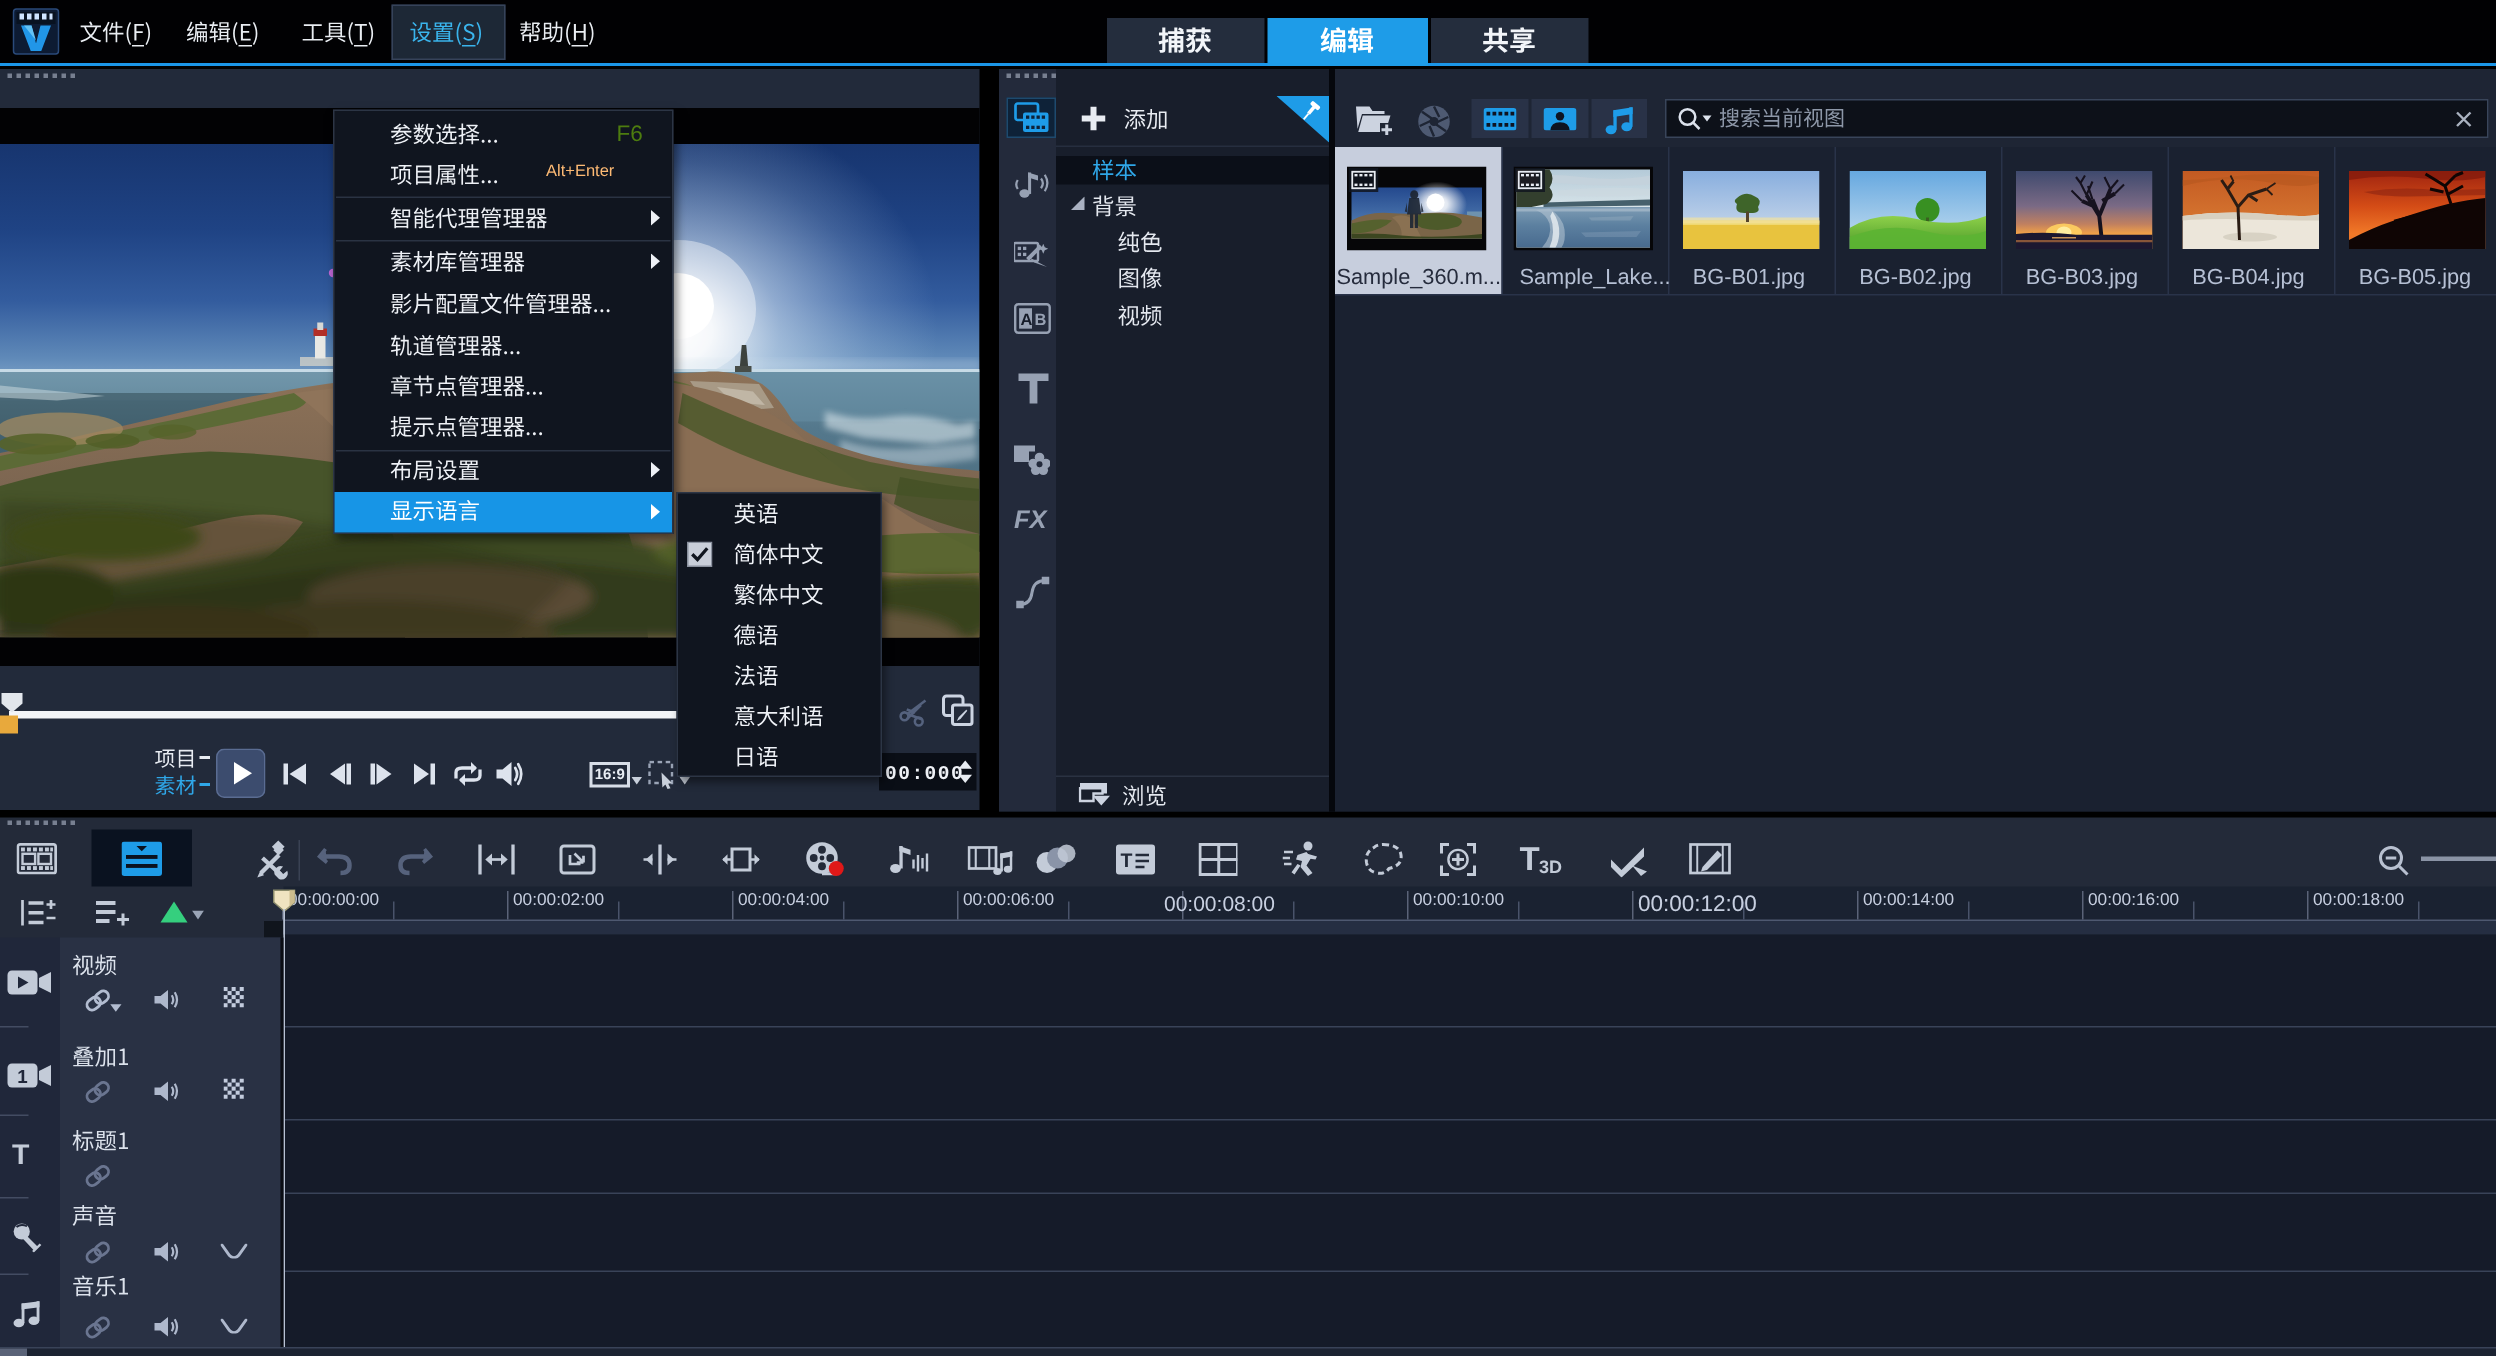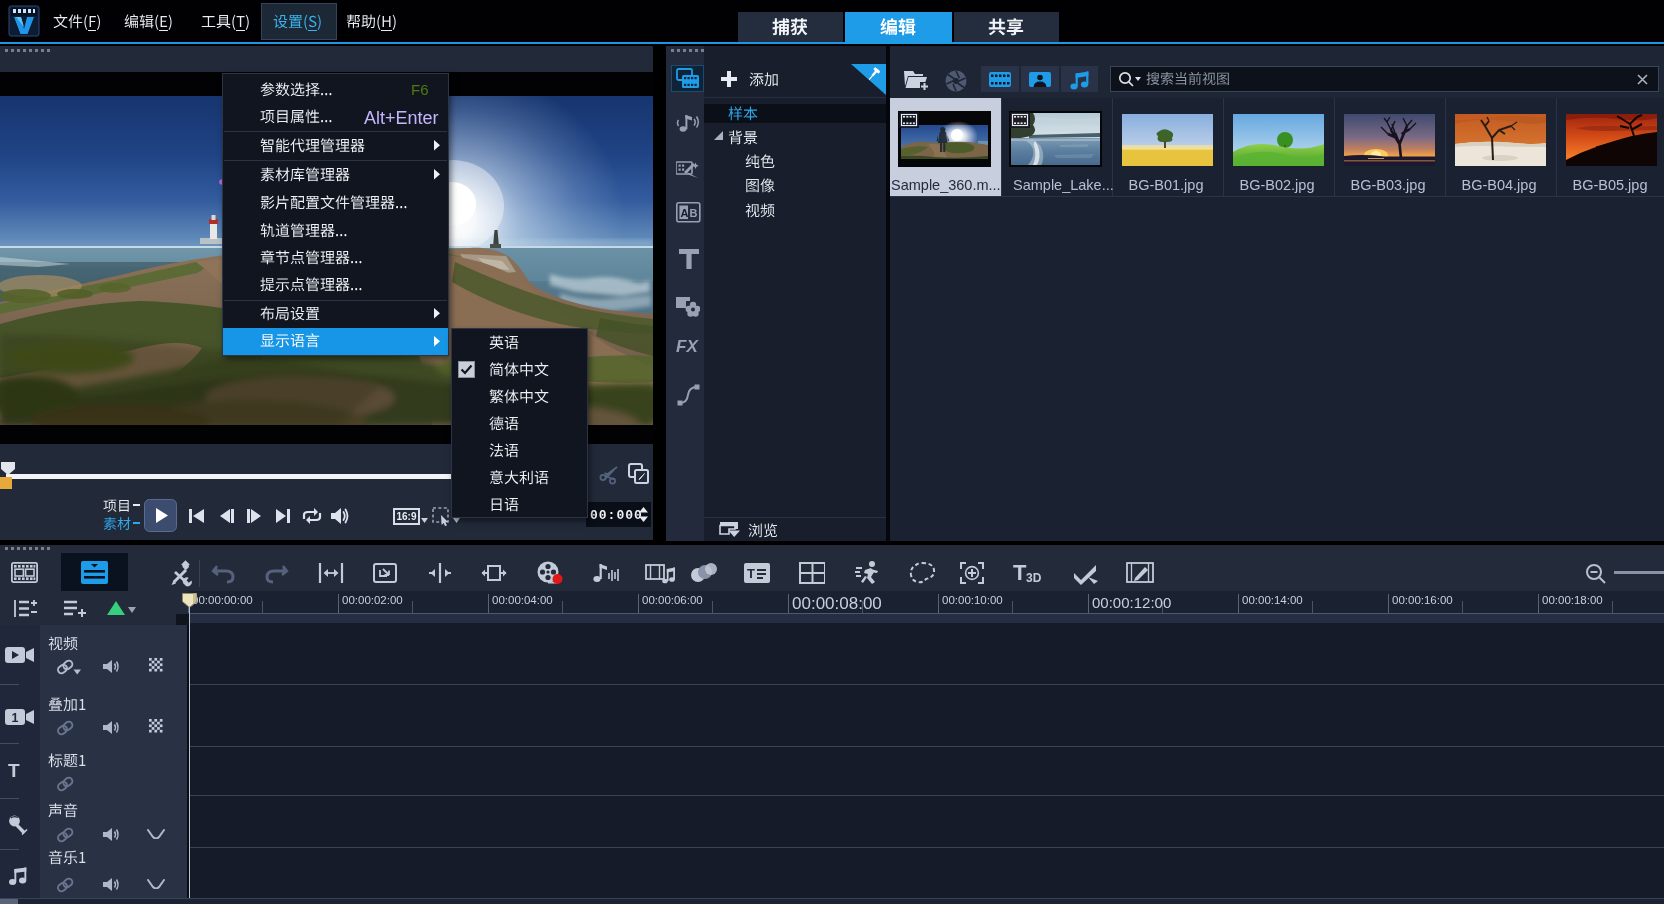--- a/index.html
+++ b/index.html
@@ -269,21 +269,21 @@
     <g transform="translate(0,18.0)">
       <path d="M8.219999999999999 -6.015C7.199999999999999 -5.295 5.295 -4.62 3.81 -4.26C4.08 -4.035 4.365 -3.705 4.53 -3.465C6.06 -3.9 7.949999999999999 -4.6499999999999995 9.15 -5.52ZM9.525 -4.26C8.205 -3.2849999999999997 5.715 -2.4899999999999998 3.585 -2.1C3.81 -1.8599999999999999 4.08 -1.5 4.2299999999999995 -1.23C6.495 -1.7249999999999999 8.969999999999999 -2.61 10.469999999999999 -3.795ZM11.415 -2.655C9.735 -1.035 6.33 -0.12 2.6399999999999997 0.255C2.8649999999999998 0.51 3.0749999999999997 0.9299999999999999 3.195 1.23C7.05 0.75 10.545 -0.27 12.434999999999999 -2.16ZM2.685 -8.865C3.03 -8.985 3.4949999999999997 -9.03 6.06 -9.165C5.85 -8.67 5.609999999999999 -8.205 5.34 -7.755H0.7949999999999999V-6.75H4.6049999999999995C3.5549999999999997 -5.475 2.175 -4.484999999999999 0.585 -3.795C0.84 -3.585 1.275 -3.135 1.44 -2.9099999999999997C3.2399999999999998 -3.81 4.83 -5.069999999999999 6.015 -6.75H9.09C10.215 -5.175 12.014999999999999 -3.75 13.725 -2.985C13.889999999999999 -3.27 14.25 -3.69 14.49 -3.915C13.004999999999999 -4.47 11.415 -5.55 10.365 -6.75H14.25V-7.755H6.645C6.8999999999999995 -8.219999999999999 7.14 -8.715 7.335 -9.225L11.535 -9.42C11.924999999999999 -9.075 12.254999999999999 -8.745 12.495 -8.459999999999999L13.424999999999999 -9.135C12.6 -10.049999999999999 10.92 -11.309999999999999 9.555 -12.15L8.685 -11.565C9.254999999999999 -11.19 9.885 -10.754999999999999 10.485 -10.29L4.68 -10.08C5.625 -10.65 6.585 -11.355 7.484999999999999 -12.12L6.465 -12.674999999999999C5.385 -11.625 3.9 -10.65 3.42 -10.395C3.0 -10.139999999999999 2.655 -9.975 2.355 -9.945C2.475 -9.645 2.625 -9.105 2.685 -8.865Z M21.645 -12.315C21.375 -11.73 20.895 -10.844999999999999 20.52 -10.32L21.255 -9.959999999999999C21.645 -10.455 22.155 -11.205 22.59 -11.895ZM16.32 -11.895C16.71 -11.264999999999999 17.115 -10.44 17.25 -9.915L18.105 -10.29C17.97 -10.83 17.565 -11.639999999999999 17.145 -12.225ZM21.15 -3.9C20.805 -3.12 20.325 -2.46 19.755 -1.89C19.185 -2.175 18.6 -2.46 18.045 -2.6999999999999997C18.255 -3.06 18.495 -3.465 18.705 -3.9ZM16.65 -2.295C17.384999999999998 -2.01 18.21 -1.635 18.96 -1.2449999999999999C18.0 -0.5549999999999999 16.845 -0.075 15.615 0.21C15.81 0.42 16.05 0.8099999999999999 16.155 1.08C17.535 0.705 18.81 0.12 19.89 -0.75C20.384999999999998 -0.44999999999999996 20.835 -0.16499999999999998 21.18 0.09L21.9 -0.645C21.555 -0.885 21.12 -1.155 20.625 -1.425C21.42 -2.28 22.05 -3.33 22.425 -4.635L21.81 -4.89L21.63 -4.845H19.17L19.5 -5.625L18.495 -5.805C18.39 -5.505 18.24 -5.175 18.09 -4.845H16.05V-3.9H17.625C17.31 -3.3 16.965 -2.745 16.65 -2.295ZM18.855 -12.615V-9.81H15.75V-8.879999999999999H18.509999999999998C17.79 -7.904999999999999 16.635 -6.975 15.585 -6.5249999999999995C15.81 -6.3149999999999995 16.065 -5.925 16.2 -5.67C17.115 -6.165 18.105 -7.005 18.855 -7.89V-6.06H19.905V-8.1C20.625 -7.574999999999999 21.54 -6.87 21.915 -6.5249999999999995L22.545 -7.335C22.185 -7.59 20.865000000000002 -8.43 20.13 -8.879999999999999H22.965V-9.81H19.905V-12.615ZM24.435000000000002 -12.48C24.060000000000002 -9.84 23.384999999999998 -7.319999999999999 22.215 -5.745C22.455 -5.595 22.89 -5.234999999999999 23.07 -5.055C23.46 -5.609999999999999 23.79 -6.27 24.09 -7.005C24.42 -5.535 24.855 -4.17 25.41 -2.985C24.57 -1.56 23.4 -0.46499999999999997 21.765 0.32999999999999996C21.975 0.5549999999999999 22.29 1.005 22.395 1.2449999999999999C23.924999999999997 0.42 25.08 -0.615 25.965 -1.9349999999999998C26.715 -0.6599999999999999 27.645 0.36 28.814999999999998 1.065C28.994999999999997 0.78 29.325 0.39 29.58 0.18C28.32 -0.495 27.33 -1.5899999999999999 26.564999999999998 -2.9699999999999998C27.36 -4.515 27.869999999999997 -6.39 28.2 -8.64H29.22V-9.69H24.945C25.155 -10.53 25.335 -11.415 25.47 -12.315ZM27.134999999999998 -8.64C26.895 -6.915 26.535 -5.415 25.994999999999997 -4.14C25.424999999999997 -5.49 25.005 -7.02 24.72 -8.64Z M30.915 -11.475C31.785 -10.74 32.805 -9.69 33.24 -8.955L34.17 -9.66C33.69 -10.379999999999999 32.655 -11.4 31.77 -12.09ZM36.69 -12.15C36.33 -10.815 35.7 -9.495 34.89 -8.61C35.16 -8.475 35.64 -8.174999999999999 35.85 -8.01C36.195 -8.43 36.525 -8.955 36.825 -9.54H39.045V-7.35H34.8V-6.345H37.515C37.26 -4.38 36.644999999999996 -2.955 34.394999999999996 -2.16C34.635 -1.95 34.965 -1.53 35.085 -1.2449999999999999C37.605 -2.235 38.355000000000004 -3.96 38.64 -6.345H40.185V-2.8649999999999998C40.185 -1.7249999999999999 40.44 -1.395 41.565 -1.395C41.79 -1.395 42.81 -1.395 43.035 -1.395C43.98 -1.395 44.28 -1.875 44.385 -3.78C44.07 -3.855 43.605 -4.02 43.394999999999996 -4.2299999999999995C43.35 -2.655 43.29 -2.445 42.915 -2.445C42.705 -2.445 41.879999999999995 -2.445 41.730000000000004 -2.445C41.34 -2.445 41.295 -2.4899999999999998 41.295 -2.8649999999999998V-6.345H44.265V-7.35H40.17V-9.54H43.635V-10.514999999999999H40.17V-12.54H39.045V-10.514999999999999H37.275C37.47 -10.965 37.635 -11.445 37.769999999999996 -11.924999999999999ZM33.765 -6.84H30.84V-5.79H32.685V-1.2449999999999999C32.04 -0.945 31.35 -0.40499999999999997 30.675 0.22499999999999998L31.425 1.2C32.28 0.27 33.09 -0.51 33.645 -0.51C33.975 -0.51 34.44 -0.075 35.025 0.285C36.015 0.87 37.26 1.02 39.0 1.02C40.47 1.02 43.004999999999995 0.945 44.175 0.87C44.19 0.54 44.37 -0.015 44.49 -0.3C43.004999999999995 -0.15 40.725 -0.045 39.015 -0.045C37.425 -0.045 36.165 -0.135 35.235 -0.69C34.515 -1.1099999999999999 34.17 -1.47 33.765 -1.5Z M47.655 -12.584999999999999V-9.584999999999999H45.69V-8.535H47.655V-5.34C46.86 -5.1 46.125 -4.89 45.54 -4.725L45.825 -3.63L47.655 -4.215V-0.18C47.655 0.015 47.58 0.075 47.4 0.09C47.22 0.09 46.635 0.105 45.99 0.075C46.14 0.39 46.275 0.855 46.32 1.14C47.28 1.14 47.865 1.125 48.24 0.9299999999999999C48.615 0.75 48.75 0.435 48.75 -0.18V-4.575L50.49 -5.145L50.34 -6.18L48.75 -5.685V-8.535H50.535V-9.584999999999999H48.75V-12.584999999999999ZM57.06 -10.785C56.519999999999996 -10.004999999999999 55.785 -9.315 54.93 -8.715C54.15 -9.315 53.49 -10.004999999999999 52.98 -10.785ZM50.94 -11.805V-10.785H51.9C52.455 -9.78 53.19 -8.91 54.06 -8.16C52.89 -7.455 51.57 -6.93 50.295 -6.614999999999999C50.505 -6.39 50.775 -5.97 50.894999999999996 -5.7C52.26 -6.1049999999999995 53.655 -6.705 54.9 -7.5C56.07 -6.6899999999999995 57.435 -6.075 58.92 -5.685C59.07 -5.984999999999999 59.385 -6.404999999999999 59.61 -6.63C58.2 -6.93 56.91 -7.4399999999999995 55.8 -8.129999999999999C56.985 -9.03 57.99 -10.155 58.635 -11.475L57.96 -11.85L57.765 -11.805ZM54.3 -6.18V-4.859999999999999H51.255V-3.84H54.3V-2.295H50.49V-1.275H54.3V1.23H55.425V-1.275H59.355V-2.295H55.425V-3.84H58.275V-4.859999999999999H55.425V-6.18Z M62.085 0.195C62.625 0.195 63.075 -0.22499999999999998 63.075 -0.84C63.075 -1.47 62.625 -1.89 62.085 -1.89C61.53 -1.89 61.095 -1.47 61.095 -0.84C61.095 -0.22499999999999998 61.53 0.195 62.085 0.195Z M66.255 0.195C66.795 0.195 67.245 -0.22499999999999998 67.245 -0.84C67.245 -1.47 66.795 -1.89 66.255 -1.89C65.7 -1.89 65.265 -1.47 65.265 -0.84C65.265 -0.22499999999999998 65.7 0.195 66.255 0.195Z M70.425 0.195C70.965 0.195 71.415 -0.22499999999999998 71.415 -0.84C71.415 -1.47 70.965 -1.89 70.425 -1.89C69.87 -1.89 69.435 -1.47 69.435 -0.84C69.435 -0.22499999999999998 69.87 0.195 70.425 0.195Z" fill="#eef1f6"></path>
     </g>
   </svg>
 <div class="abs" style="left:411px;top:81px;color:#4d7c0f;font-size:15px">F6</div>
 <svg class="abs" style="left:260.0px;top:104.0px;overflow:visible" width="73" height="24">
     <g transform="translate(0,18.0)">
       <path d="M9.27 -7.5V-4.335C9.27 -2.76 8.865 -0.84 4.785 0.285C5.0249999999999995 0.51 5.3549999999999995 0.9149999999999999 5.49 1.155C9.735 -0.18 10.395 -2.37 10.395 -4.335V-7.5ZM10.334999999999999 -1.365C11.49 -0.615 12.959999999999999 0.46499999999999997 13.665 1.185L14.415 0.39C13.695 -0.315 12.195 -1.3499999999999999 11.04 -2.07ZM0.435 -2.76 0.72 -1.5899999999999999C2.1 -2.0549999999999997 3.9299999999999997 -2.685 5.685 -3.2849999999999997L5.535 -4.26L3.705 -3.705V-9.75H5.444999999999999V-10.83H0.69V-9.75H2.58V-3.375ZM6.255 -9.36V-2.295H7.35V-8.34H12.24V-2.3249999999999997H13.365V-9.36H9.825C10.049999999999999 -9.825 10.29 -10.379999999999999 10.53 -10.92H14.354999999999999V-11.94H5.715V-10.92H9.195C9.045 -10.41 8.865 -9.84 8.67 -9.36Z M18.495 -7.05H26.384999999999998V-4.575H18.495ZM18.495 -8.129999999999999V-10.559999999999999H26.384999999999998V-8.129999999999999ZM18.495 -3.4949999999999997H26.384999999999998V-1.005H18.495ZM17.37 -11.67V1.1099999999999999H18.495V0.09H26.384999999999998V1.1099999999999999H27.555V-11.67Z M33.21 -11.04H42.165V-9.705H33.21ZM32.1 -11.94V-7.56C32.1 -5.16 31.965 -1.815 30.48 0.54C30.765 0.645 31.26 0.9299999999999999 31.47 1.1099999999999999C33.0 -1.3499999999999999 33.21 -5.01 33.21 -7.56V-8.805H43.29V-11.94ZM35.4 -5.715H38.055V-4.6499999999999995H35.4ZM39.075 -5.715H41.805V-4.6499999999999995H39.075ZM40.019999999999996 -1.7999999999999998 40.47 -1.14 39.075 -1.095V-2.25H42.480000000000004V0.18C42.480000000000004 0.32999999999999996 42.435 0.39 42.254999999999995 0.39C42.075 0.40499999999999997 41.519999999999996 0.40499999999999997 40.86 0.375C40.965 0.615 41.1 0.9299999999999999 41.144999999999996 1.185C42.09 1.185 42.705 1.185 43.065 1.05C43.44 0.8999999999999999 43.53 0.6749999999999999 43.53 0.18V-3.06H39.075V-3.915H42.87V-6.435H39.075V-7.319999999999999C40.41 -7.425 41.67 -7.574999999999999 42.644999999999996 -7.755L41.97 -8.445C40.17 -8.1 36.795 -7.904999999999999 34.065 -7.859999999999999C34.17 -7.665 34.275 -7.335 34.305 -7.125C35.49 -7.125 36.795 -7.17 38.055 -7.245V-6.435H34.38V-3.915H38.055V-3.06H33.78V1.2149999999999999H34.815V-2.25H38.055V-1.065L35.415 -0.975L35.475 -0.12C36.945 -0.18 38.94 -0.285 40.935 -0.39L41.325 0.32999999999999996L42.03 0.06C41.76 -0.48 41.19 -1.365 40.695 -2.01Z M47.58 -12.6V1.185H48.705V-12.6ZM46.2 -9.75C46.095 -8.535 45.825 -6.885 45.42 -5.88L46.305 -5.58C46.695 -6.675 46.965 -8.4 47.055 -9.629999999999999ZM48.81 -9.84C49.245 -9.014999999999999 49.695 -7.92 49.845 -7.245L50.685 -7.68C50.519999999999996 -8.31 50.055 -9.375 49.605 -10.185ZM50.01 -0.40499999999999997V0.6599999999999999H59.235V-0.40499999999999997H55.455V-4.17H58.545V-5.22H55.455V-8.34H58.875V-9.42H55.455V-12.54H54.315V-9.42H52.455C52.65 -10.155 52.83 -10.95 52.98 -11.73L51.885 -11.91C51.54 -9.87 50.94 -7.83 50.07 -6.5249999999999995C50.34 -6.404999999999999 50.85 -6.1499999999999995 51.075 -6.0C51.465 -6.645 51.81 -7.4399999999999995 52.11 -8.34H54.315V-5.22H51.135V-4.17H54.315V-0.40499999999999997Z M62.085 0.195C62.625 0.195 63.075 -0.22499999999999998 63.075 -0.84C63.075 -1.47 62.625 -1.89 62.085 -1.89C61.53 -1.89 61.095 -1.47 61.095 -0.84C61.095 -0.22499999999999998 61.53 0.195 62.085 0.195Z M66.255 0.195C66.795 0.195 67.245 -0.22499999999999998 67.245 -0.84C67.245 -1.47 66.795 -1.89 66.255 -1.89C65.7 -1.89 65.265 -1.47 65.265 -0.84C65.265 -0.22499999999999998 65.7 0.195 66.255 0.195Z M70.425 0.195C70.965 0.195 71.415 -0.22499999999999998 71.415 -0.84C71.415 -1.47 70.965 -1.89 70.425 -1.89C69.87 -1.89 69.435 -1.47 69.435 -0.84C69.435 -0.22499999999999998 69.87 0.195 70.425 0.195Z" fill="#eef1f6"></path>
     </g>
   </svg>
-<div class="abs" style="left:364px;top:108px;color:#c4b5fd;font-size:18px">Alt+Enter</div>
+<div class="abs" style="left:364px;top:108px;color:#fdba74;font-size:11px">Alt+Enter</div>
 <svg class="abs" style="left:260.0px;top:133.0px;overflow:visible" width="105" height="24">
     <g transform="translate(0,18.0)">
       <path d="M9.225 -10.365H12.344999999999999V-7.17H9.225ZM8.174999999999999 -11.385V-6.1499999999999995H13.44V-11.385ZM4.035 -1.77H11.025V-0.285H4.035ZM4.035 -2.655V-4.0649999999999995H11.025V-2.655ZM2.925 -4.995V1.2H4.035V0.645H11.025V1.17H12.165V-4.995ZM2.4299999999999997 -12.645C2.1 -11.52 1.5 -10.395 0.75 -9.629999999999999C1.005 -9.51 1.44 -9.24 1.65 -9.075C1.98 -9.45 2.295 -9.915 2.5949999999999998 -10.44H3.8699999999999997V-9.555L3.84 -9.014999999999999H0.75V-8.084999999999999H3.645C3.315 -7.17 2.52 -6.18 0.6 -5.43C0.855 -5.234999999999999 1.185 -4.89 1.335 -4.6499999999999995C2.9099999999999997 -5.3549999999999995 3.81 -6.21 4.32 -7.08C5.069999999999999 -6.569999999999999 6.194999999999999 -5.76 6.645 -5.3999999999999995L7.425 -6.165C6.989999999999999 -6.465 5.279999999999999 -7.515 4.665 -7.845L4.74 -8.084999999999999H7.545V-9.014999999999999H4.92L4.935 -9.555V-10.44H7.154999999999999V-11.355H3.06C3.21 -11.7 3.3449999999999998 -12.075 3.465 -12.434999999999999Z M20.745 -6.3V-5.01H17.55V-6.3ZM16.5 -7.26V1.185H17.55V-1.875H20.745V-0.12C20.745 0.075 20.7 0.135 20.505 0.135C20.28 0.15 19.65 0.15 18.945 0.12C19.095 0.42 19.259999999999998 0.855 19.32 1.155C20.265 1.155 20.91 1.14 21.33 0.975C21.735 0.7949999999999999 21.855 0.48 21.855 -0.105V-7.26ZM17.55 -4.125H20.745V-2.76H17.55ZM27.869999999999997 -11.475C27.015 -11.025 25.665 -10.485 24.375 -10.049999999999999V-12.57H23.265V-7.59C23.265 -6.359999999999999 23.64 -6.015 25.08 -6.015C25.38 -6.015 27.33 -6.015 27.66 -6.015C28.845 -6.015 29.189999999999998 -6.51 29.31 -8.34C28.994999999999997 -8.415 28.545 -8.58 28.32 -8.775C28.244999999999997 -7.29 28.14 -7.035 27.555 -7.035C27.134999999999998 -7.035 25.485 -7.035 25.17 -7.035C24.494999999999997 -7.035 24.375 -7.125 24.375 -7.6049999999999995V-9.135C25.83 -9.555 27.435 -10.094999999999999 28.619999999999997 -10.635ZM28.049999999999997 -4.785C27.18 -4.2299999999999995 25.740000000000002 -3.645 24.375 -3.195V-5.595H23.265V-0.525C23.265 0.735 23.655 1.065 25.11 1.065C25.424999999999997 1.065 27.405 1.065 27.735 1.065C28.994999999999997 1.065 29.31 0.525 29.445 -1.4849999999999999C29.145 -1.56 28.695 -1.74 28.439999999999998 -1.92C28.38 -0.22499999999999998 28.259999999999998 0.06 27.645 0.06C27.21 0.06 25.545 0.06 25.215 0.06C24.509999999999998 0.06 24.375 -0.03 24.375 -0.51V-2.265C25.89 -2.685 27.615000000000002 -3.27 28.785 -3.945ZM16.26 -8.295C16.575 -8.43 17.1 -8.504999999999999 21.21 -8.79C21.345 -8.504999999999999 21.465 -8.235 21.555 -7.995L22.53 -8.445C22.215 -9.344999999999999 21.375 -10.695 20.595 -11.7L19.68 -11.34C20.055 -10.83 20.43 -10.23 20.759999999999998 -9.645L17.46 -9.465C18.105 -10.26 18.78 -11.264999999999999 19.305 -12.27L18.134999999999998 -12.629999999999999C17.655 -11.459999999999999 16.83 -10.275 16.575 -9.959999999999999C16.32 -9.645 16.095 -9.42 15.87 -9.375C16.005 -9.075 16.2 -8.535 16.26 -8.295Z M40.725 -11.745C41.61 -10.995 42.66 -9.945 43.155 -9.27L44.025 -9.87C43.515 -10.545 42.435 -11.565 41.535 -12.285ZM38.22 -12.389999999999999C38.28 -10.799999999999999 38.385 -9.299999999999999 38.519999999999996 -7.92L34.86 -7.455L35.025 -6.39L38.64 -6.84C39.21 -2.13 40.41 1.005 42.9 1.185C43.695 1.23 44.295 0.44999999999999996 44.625 -2.145C44.4 -2.25 43.905 -2.52 43.68 -2.745C43.53 -1.005 43.29 -0.12 42.855 -0.135C41.25 -0.3 40.26 -3.0 39.75 -6.989999999999999L44.325 -7.56L44.16 -8.625L39.629999999999995 -8.055C39.480000000000004 -9.389999999999999 39.39 -10.86 39.345 -12.389999999999999ZM34.695 -12.45C33.705 -10.065 32.04 -7.77 30.315 -6.3C30.51 -6.045 30.855 -5.475 30.975 -5.22C31.665 -5.835 32.34 -6.585 32.985 -7.41V1.17H34.14V-9.06C34.755 -10.02 35.31 -11.055 35.76 -12.105Z M52.14 -8.1H54.435V-6.165H52.14ZM55.41 -8.1H57.705V-6.165H55.41ZM52.14 -10.92H54.435V-9.014999999999999H52.14ZM55.41 -10.92H57.705V-9.014999999999999H55.41ZM49.769999999999996 -0.32999999999999996V0.705H59.504999999999995V-0.32999999999999996H55.5V-2.4H58.995V-3.42H55.5V-5.1899999999999995H58.785V-11.91H51.105V-5.1899999999999995H54.345V-3.42H50.925V-2.4H54.345V-0.32999999999999996ZM45.525 -1.5 45.81 -0.36C47.13 -0.7949999999999999 48.855 -1.38 50.475 -1.92L50.28 -3.0149999999999997L48.63 -2.46V-6.194999999999999H50.144999999999996V-7.245H48.63V-10.53H50.37V-11.58H45.69V-10.53H47.55V-7.245H45.84V-6.194999999999999H47.55V-2.1149999999999998C46.785 -1.875 46.095 -1.665 45.525 -1.5Z M63.165 -6.569999999999999V1.2149999999999999H64.305V0.705H71.565V1.185H72.675V-2.52H64.305V-3.5549999999999997H71.88V-6.569999999999999ZM71.565 -0.18H64.305V-1.635H71.565ZM66.6 -9.344999999999999C66.765 -9.045 66.93 -8.7 67.065 -8.385H61.515V-5.91H62.61V-7.5H72.585V-5.91H73.725V-8.385H68.22C68.085 -8.76 67.83 -9.209999999999999 67.605 -9.555ZM64.305 -5.7H70.785V-4.41H64.305ZM62.505 -12.66C62.13 -11.355 61.47 -10.08 60.645 -9.24C60.93 -9.105 61.395 -8.85 61.62 -8.7C62.055 -9.195 62.46 -9.84 62.835 -10.545H63.87C64.2 -9.99 64.53 -9.315 64.665 -8.879999999999999L65.625 -9.209999999999999C65.505 -9.57 65.25 -10.08 64.965 -10.545H67.26V-11.37H63.21C63.36 -11.73 63.495 -12.09 63.6 -12.45ZM68.85 -12.629999999999999C68.58 -11.535 68.055 -10.485 67.38 -9.764999999999999C67.65 -9.629999999999999 68.115 -9.389999999999999 68.31 -9.24C68.625 -9.6 68.925 -10.035 69.18 -10.53H70.245C70.695 -9.975 71.13 -9.27 71.325 -8.834999999999999L72.24 -9.24C72.075 -9.6 71.76 -10.08 71.41499999999999 -10.53H74.1V-11.37H69.57C69.72 -11.715 69.84 -12.075 69.945 -12.434999999999999Z M82.14 -8.1H84.435V-6.165H82.14ZM85.41 -8.1H87.705V-6.165H85.41ZM82.14 -10.92H84.435V-9.014999999999999H82.14ZM85.41 -10.92H87.705V-9.014999999999999H85.41ZM79.77 -0.32999999999999996V0.705H89.505V-0.32999999999999996H85.5V-2.4H88.995V-3.42H85.5V-5.1899999999999995H88.785V-11.91H81.105V-5.1899999999999995H84.345V-3.42H80.925V-2.4H84.345V-0.32999999999999996ZM75.525 -1.5 75.81 -0.36C77.13 -0.7949999999999999 78.855 -1.38 80.475 -1.92L80.28 -3.0149999999999997L78.63 -2.46V-6.194999999999999H80.145V-7.245H78.63V-10.53H80.37V-11.58H75.69V-10.53H77.55V-7.245H75.84V-6.194999999999999H77.55V-2.1149999999999998C76.785 -1.875 76.095 -1.665 75.525 -1.5Z M92.94 -10.95H95.49V-8.834999999999999H92.94ZM99.33 -10.95H102.03V-8.834999999999999H99.33ZM99.21 -7.26C99.84 -7.02 100.59 -6.645 101.1 -6.3H96.78C97.125 -6.779999999999999 97.425 -7.2749999999999995 97.665 -7.77L96.555 -7.9799999999999995V-11.924999999999999H91.92V-7.859999999999999H96.465C96.225 -7.335 95.88 -6.81 95.46 -6.3H90.78V-5.295H94.47C93.45 -4.395 92.115 -3.585 90.45 -2.9699999999999998C90.675 -2.76 90.96 -2.37 91.08 -2.1149999999999998L91.92 -2.475V1.2H92.97V0.765H95.475V1.1099999999999999H96.555V-3.435H93.69C94.575 -4.005 95.325 -4.635 95.94 -5.295H98.73C99.36 -4.6049999999999995 100.185 -3.96 101.085 -3.435H98.325V1.2H99.36V0.765H102.03V1.1099999999999999H103.125V-2.46L103.86 -2.2199999999999998C104.01 -2.4899999999999998 104.325 -2.9099999999999997 104.58 -3.12C102.945 -3.51 101.265 -4.32 100.125 -5.295H104.235V-6.3H101.61L102.015 -6.734999999999999C101.52 -7.125 100.56 -7.59 99.795 -7.859999999999999ZM98.295 -11.924999999999999V-7.859999999999999H103.125V-11.924999999999999ZM92.97 -0.22499999999999998V-2.445H95.475V-0.22499999999999998ZM99.36 -0.22499999999999998V-2.445H102.03V-0.22499999999999998Z" fill="#eef1f6"></path>
     </g>
   </svg>
 <svg class="abs" style="left:434px;top:140px" width="7" height="11">
     <path d="M0 0 L6 5.2 L0 10.4 Z" fill="#eef1f6"></path>
   </svg>
 <svg class="abs" style="left:260.0px;top:162.0px;overflow:visible" width="90" height="24">
     <g transform="translate(0,18.0)">
@@ -935,21 +935,21 @@
 <div class="abs" style="left:412px;top:601px;width:1px;height:12px;background:#49536a"></div>
 <div class="abs" style="left:342px;top:594px;color:#c7cfe0;font-size:11.5px">00:00:02:00</div>
 <div class="abs" style="left:488px;top:594px;width:1px;height:19px;background:#5a6378"></div>
 <div class="abs" style="left:562px;top:601px;width:1px;height:12px;background:#49536a"></div>
 <div class="abs" style="left:492px;top:594px;color:#c7cfe0;font-size:11.5px">00:00:04:00</div>
 <div class="abs" style="left:638px;top:594px;width:1px;height:19px;background:#5a6378"></div>
 <div class="abs" style="left:712px;top:601px;width:1px;height:12px;background:#49536a"></div>
 <div class="abs" style="left:642px;top:594px;color:#c7cfe0;font-size:11.5px">00:00:06:00</div>
 <div class="abs" style="left:788px;top:594px;width:1px;height:19px;background:#5a6378"></div>
 <div class="abs" style="left:862px;top:601px;width:1px;height:12px;background:#49536a"></div>
-<div class="abs" style="left:792px;top:594px;color:#c7cfe0;font-size:17px">00:00:08:00</div>
+<div class="abs" style="left:776px;top:594px;color:#c7cfe0;font-size:14px">00:00:08:00</div>
 <div class="abs" style="left:938px;top:594px;width:1px;height:19px;background:#5a6378"></div>
 <div class="abs" style="left:1012px;top:601px;width:1px;height:12px;background:#49536a"></div>
 <div class="abs" style="left:942px;top:594px;color:#c7cfe0;font-size:11.5px">00:00:10:00</div>
 <div class="abs" style="left:1088px;top:594px;width:1px;height:19px;background:#5a6378"></div>
 <div class="abs" style="left:1162px;top:601px;width:1px;height:12px;background:#49536a"></div>
 <div class="abs" style="left:1092px;top:594px;color:#c7cfe0;font-size:15px">00:00:12:00</div>
 <div class="abs" style="left:1238px;top:594px;width:1px;height:19px;background:#5a6378"></div>
 <div class="abs" style="left:1312px;top:601px;width:1px;height:12px;background:#49536a"></div>
 <div class="abs" style="left:1242px;top:594px;color:#c7cfe0;font-size:11.5px">00:00:14:00</div>
 <div class="abs" style="left:1388px;top:594px;width:1px;height:19px;background:#5a6378"></div>

